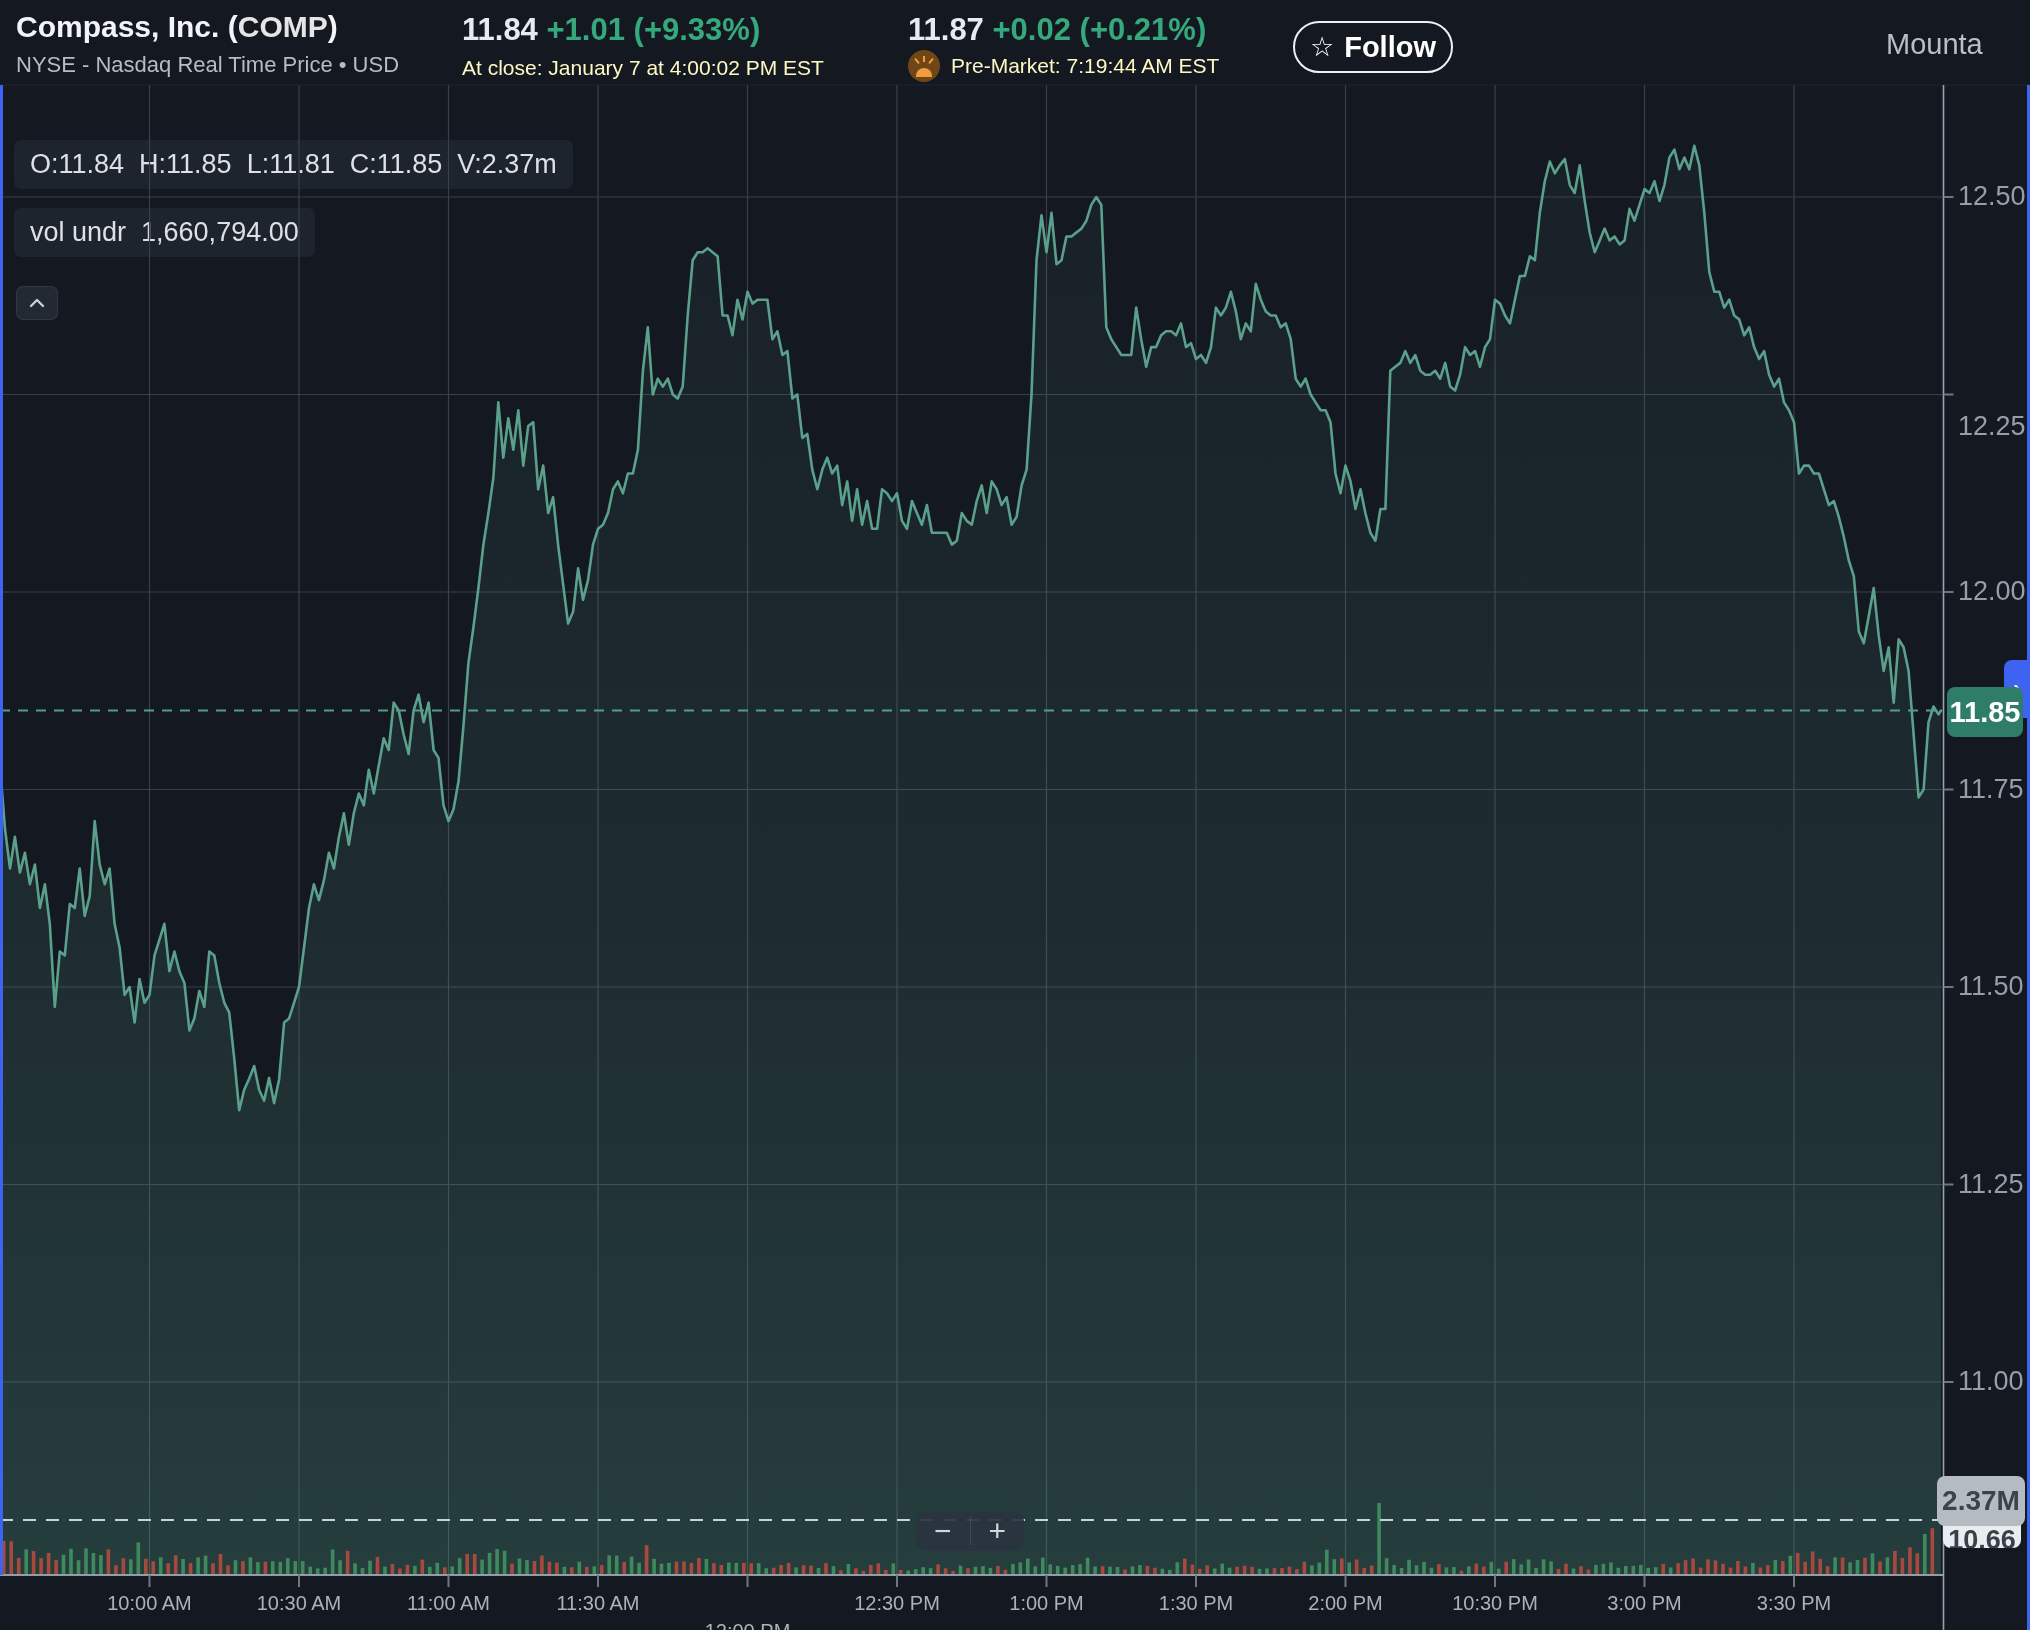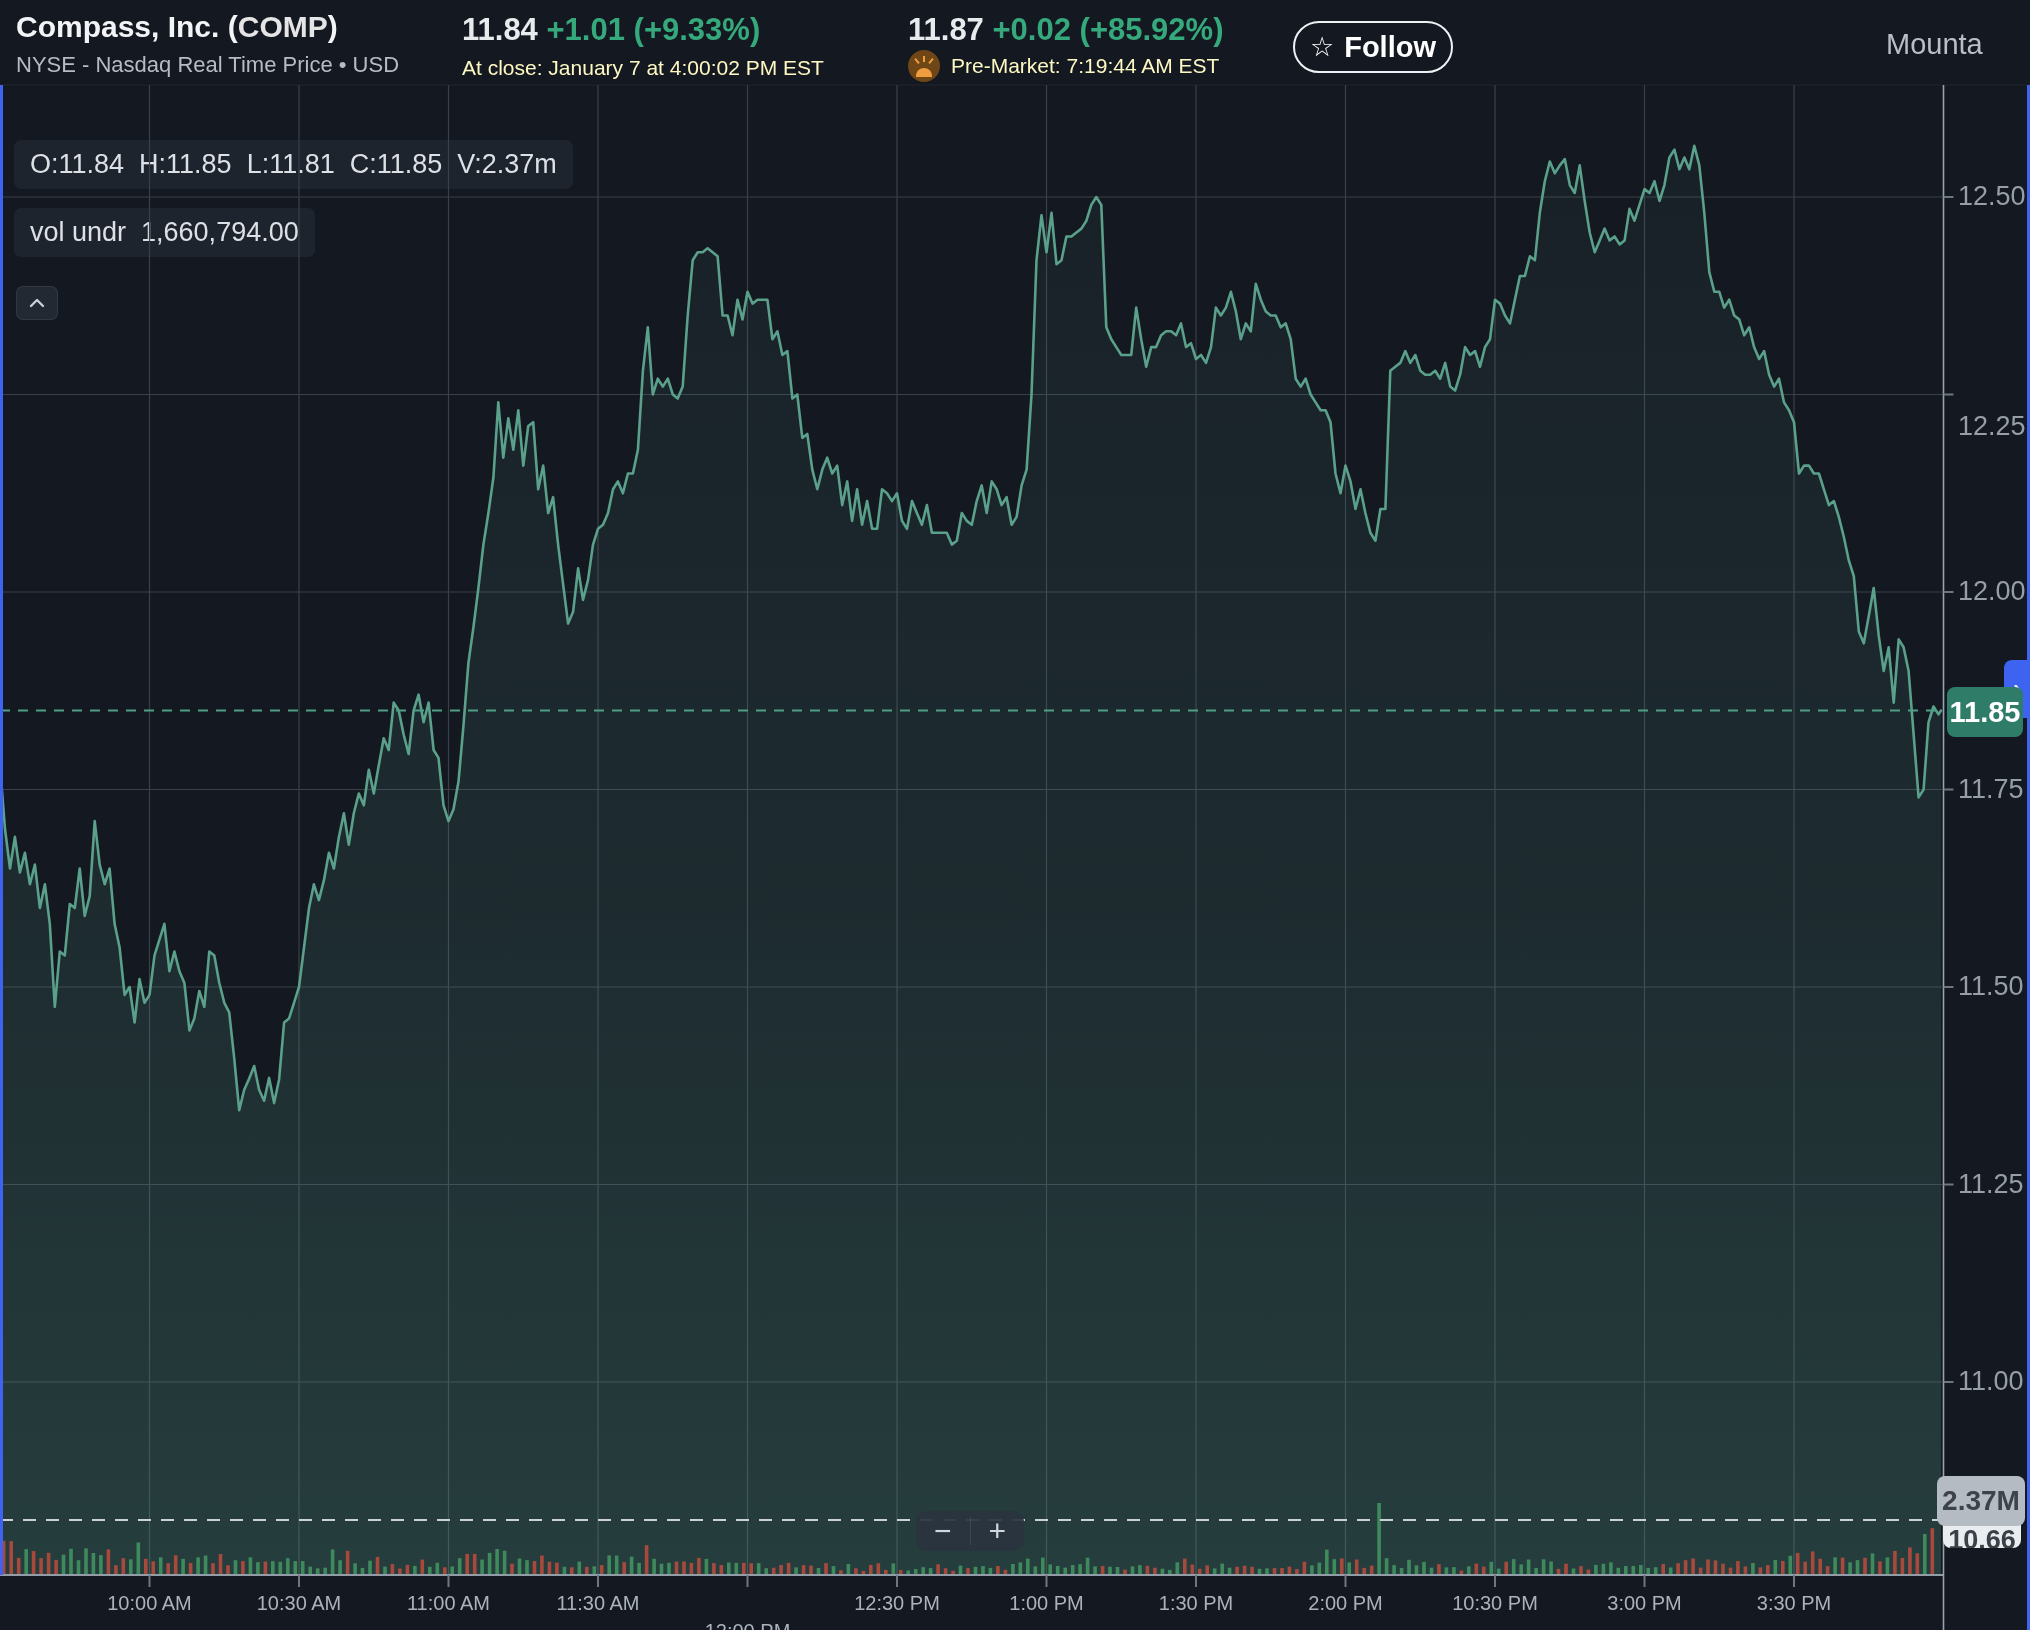--- a/index.html
+++ b/index.html
@@ -67,21 +67,21 @@
   <div class="abs price-row" id="close-row">
     <span>11.84</span>
     <span class="green">+1.01</span>
     <span class="green">(+9.33%)</span>
   </div>
   <div class="abs caption" id="close-caption">At close: January 7 at 4:00:02 PM EST</div>
 
   <div class="abs price-row" id="pre-row">
     <span>11.87</span>
     <span class="green">+0.02</span>
-    <span class="green">(+85.92%)</span>
+    <span class="green">(+0.21%)</span>
   </div>
   <div class="abs" id="pre-caption">
     <span id="pre-icon">
         <span class="dome"></span>
         <span class="ray"></span>
         <span class="ray r1"></span>
         <span class="ray r2"></span>
       </span>
     <span class="caption">Pre-Market: 7:19:44 AM EST</span>
   </div>

